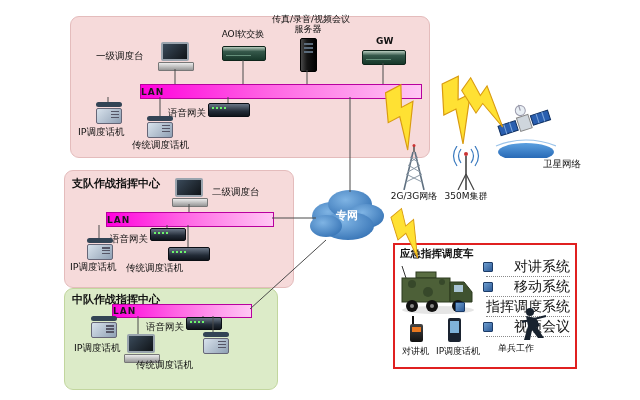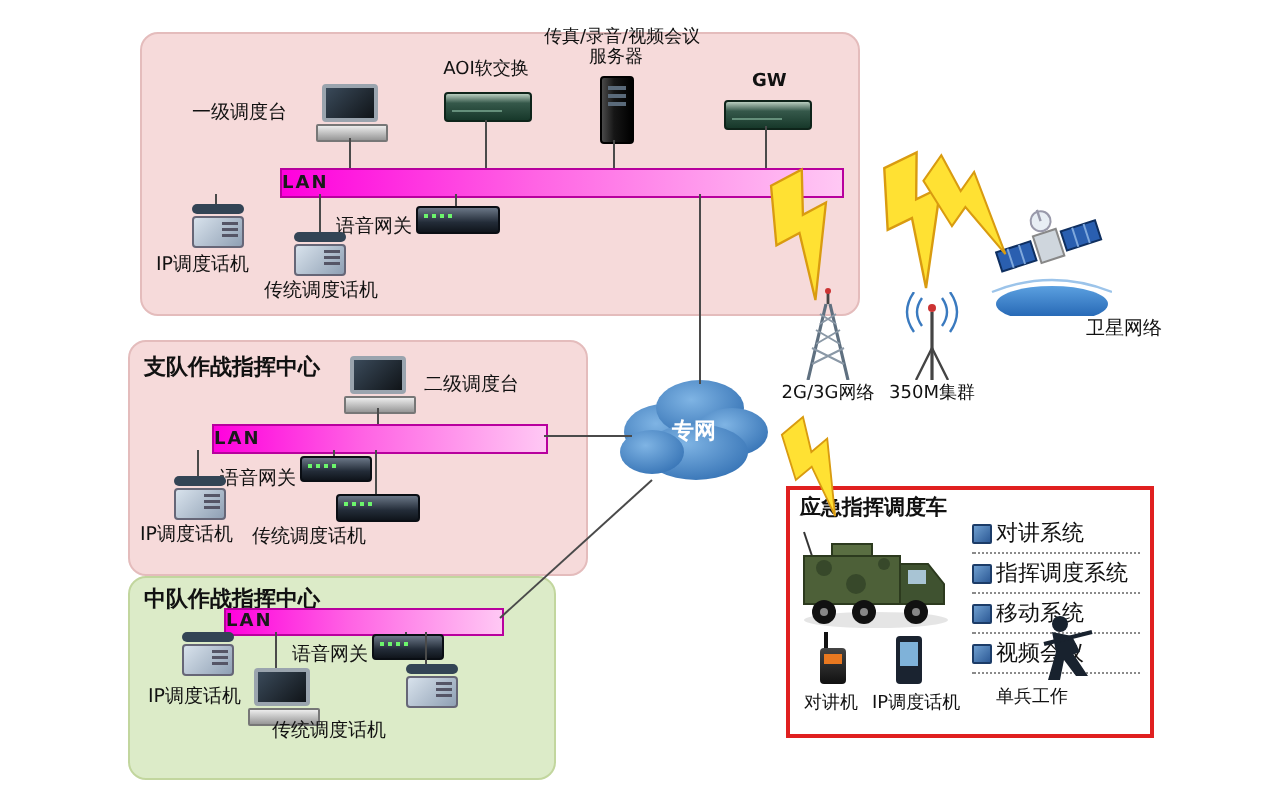--- a/index.html
+++ b/index.html
@@ -40,21 +40,21 @@
   .walkie .wbody { width:13px; height:18px; background:linear-gradient(#444,#111); border-radius:2px; position:relative; }
   .walkie .wbody::after { content:""; position:absolute; left:2px; top:3px; width:9px; height:5px; background:#e87820; }
   .cellphone { position:absolute; width:13px; height:24px; background:#1a2330; border-radius:2px; }
   .cellphone::after { content:""; position:absolute; left:2px; top:3px; right:2px; height:12px; background:#7fb2d9; }
   
   .cloud-label { position:absolute; color:#fff; font-weight:bold; font-size:11px; }
   
   .vehicle-box { position:absolute; background:#fff; border:2px solid #e02020; }
   .vehicle-title { position:absolute; font-size:10.5px; font-weight:bold; }
   .sys-list { position:absolute; width:84px; }
-  .sys-row { display:flex; align-items:center; gap:2px; height:19px; border-bottom:1px dotted #8a8a8a; font-size:11px; white-space:nowrap; }
+  .sys-row { display:flex; align-items:center; gap:21px; height:19px; border-bottom:1px dotted #8a8a8a; font-size:14px; white-space:nowrap;justify-content:flex-end; }
   .sys-ico { width:8px; height:8px; background:linear-gradient(135deg,#6f9fd0,#2d5a96); border:1px solid #1c3c68; border-radius:1px; flex:0 0 auto; }
   svg.abs { pointer-events:none; }
   .overlay { position:absolute; left:0; top:0; z-index:10; pointer-events:none; }
 </style>
 </head>
 <body>
 
 <div class="stage">
 
   <div class="box pink" style="left:70px;top:16px;width:358px;height:140px;"></div>
@@ -222,25 +222,25 @@
       <circle cx="60" cy="42" r="2" fill="#888"></circle>
   </svg>
 
   <div class="sys-list" style="left:486px;top:257px;">
     <div class="sys-row">
       <span class="sys-ico"></span>
       <span>对讲系统</span>
     </div>
     <div class="sys-row">
       <span class="sys-ico"></span>
+      <span>移动系统</span>
+    </div>
+    <div class="sys-row">
+      <span class="sys-ico"></span>
       <span>指挥调度系统</span>
-    </div>
-    <div class="sys-row">
-      <span class="sys-ico"></span>
-      <span>移动系统</span>
     </div>
     <div class="sys-row">
       <span class="sys-ico"></span>
       <span>视频会议</span>
     </div>
   </div>
 
   <div class="walkie" style="left:410px;top:316px;">
     <div class="ant"></div>
     <div class="wbody"></div>

